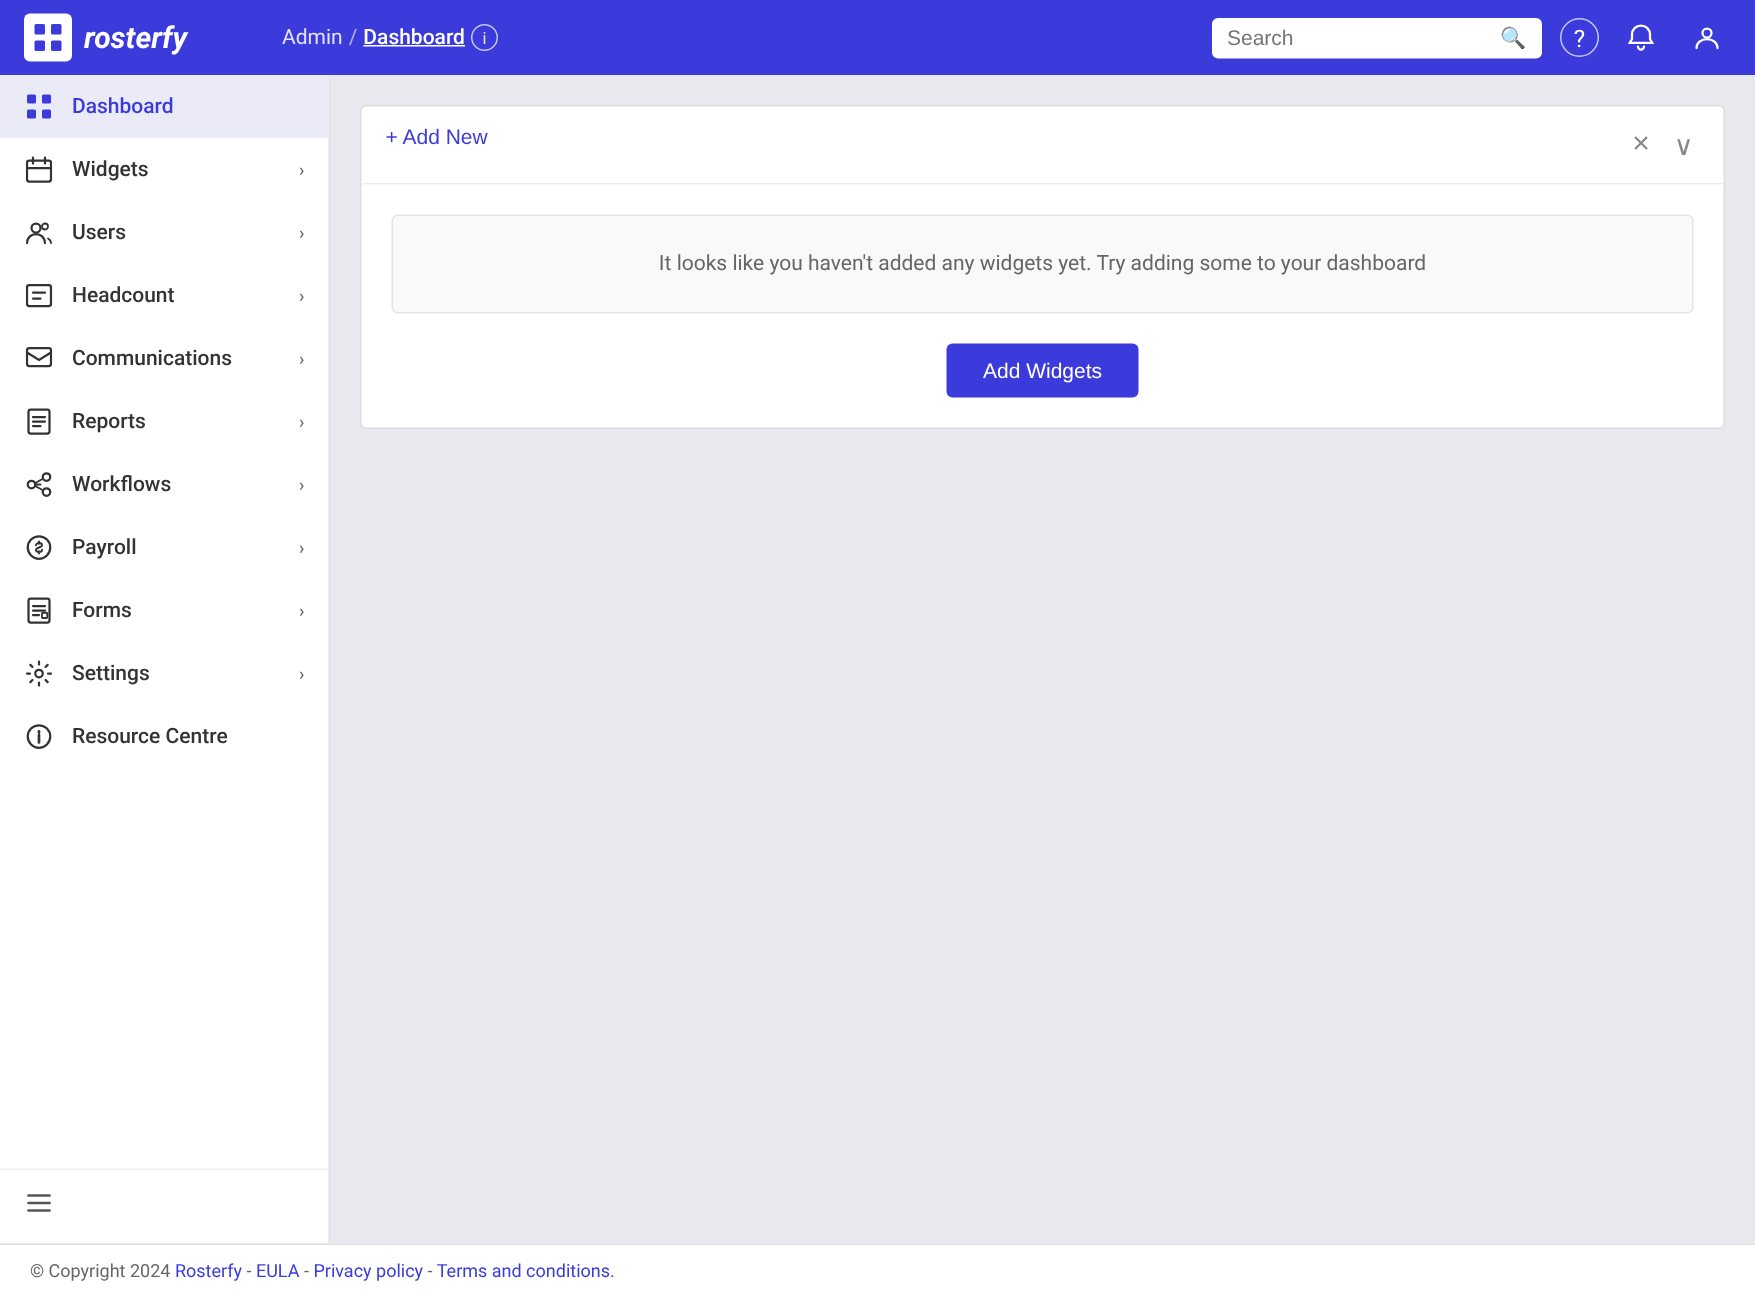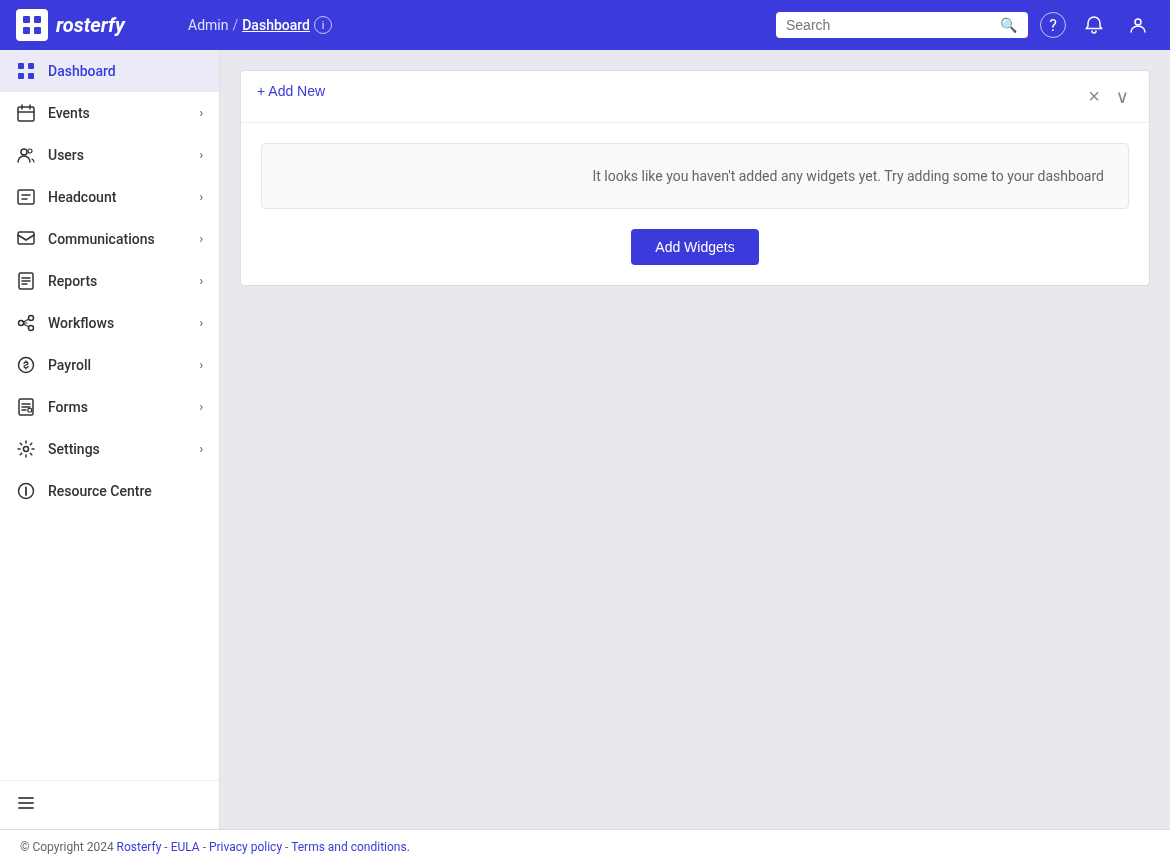--- a/index.html
+++ b/index.html
@@ -62,21 +62,21 @@
       gap: 12px;
       margin-left: auto;
     }
     .search-box {
       display: flex;
       align-items: flex-start;
       background: white;
       border-radius: 4px;
       padding: 5px 10px;
       gap: 6px;
-      width: 252px;
+      width: 220px;
     }
     .search-box input {
       border: none;
       outline: none;
       font-size: 14px;
       width: 100%;
       color: #333;
     }
     .search-box .search-ico { color: #666; font-size: 14px; }
     .header-icon {
@@ -183,21 +183,21 @@
       padding: 2px 4px;
     }
 
     
     .empty-state {
       background: #f9f9f9;
       border: 1px solid #e5e5e5;
       border-radius: 4px;
       padding: 24px;
       margin: 20px;
-      text-align: right;
+      text-align: center;
       color: #666;
       font-size: 14px;
     }
     .add-widgets-btn {
       background: #3b3bdb;
       color: white;
       border: none;
       border-radius: 4px;
       padding: 10px 24px;
       font-size: 14px;
@@ -281,21 +281,21 @@
       <span class="label">Dashboard</span>
     </div>
 
     <div class="sidebar-item">
       <span class="icon">
         <svg width="18" height="18" viewBox="0 0 18 18" fill="none">
             <rect x="1" y="3" width="16" height="14" rx="1.5" stroke="#333" stroke-width="1.5"></rect>
             <path d="M5 1v4M13 1v4M1 8h16" stroke="#333" stroke-width="1.5" stroke-linecap="round"></path>
           </svg>
       </span>
-      <span class="label">Events</span>
+      <span class="label">Widgets</span>
       <span class="chevron">›</span>
     </div>
 
     <div class="sidebar-item">
       <span class="icon">
         <svg width="18" height="18" viewBox="0 0 18 18" fill="none">
             <circle cx="7" cy="6" r="3" stroke="#333" stroke-width="1.5"></circle>
             <path d="M1 16c0-3.314 2.686-6 6-6s6 2.686 6 6" stroke="#333" stroke-width="1.5" stroke-linecap="round"></path>
             <circle cx="13" cy="5" r="2" stroke="#333" stroke-width="1.2"></circle>
             <path d="M15 13c1 .6 2 1.7 2 3" stroke="#333" stroke-width="1.2" stroke-linecap="round"></path>

